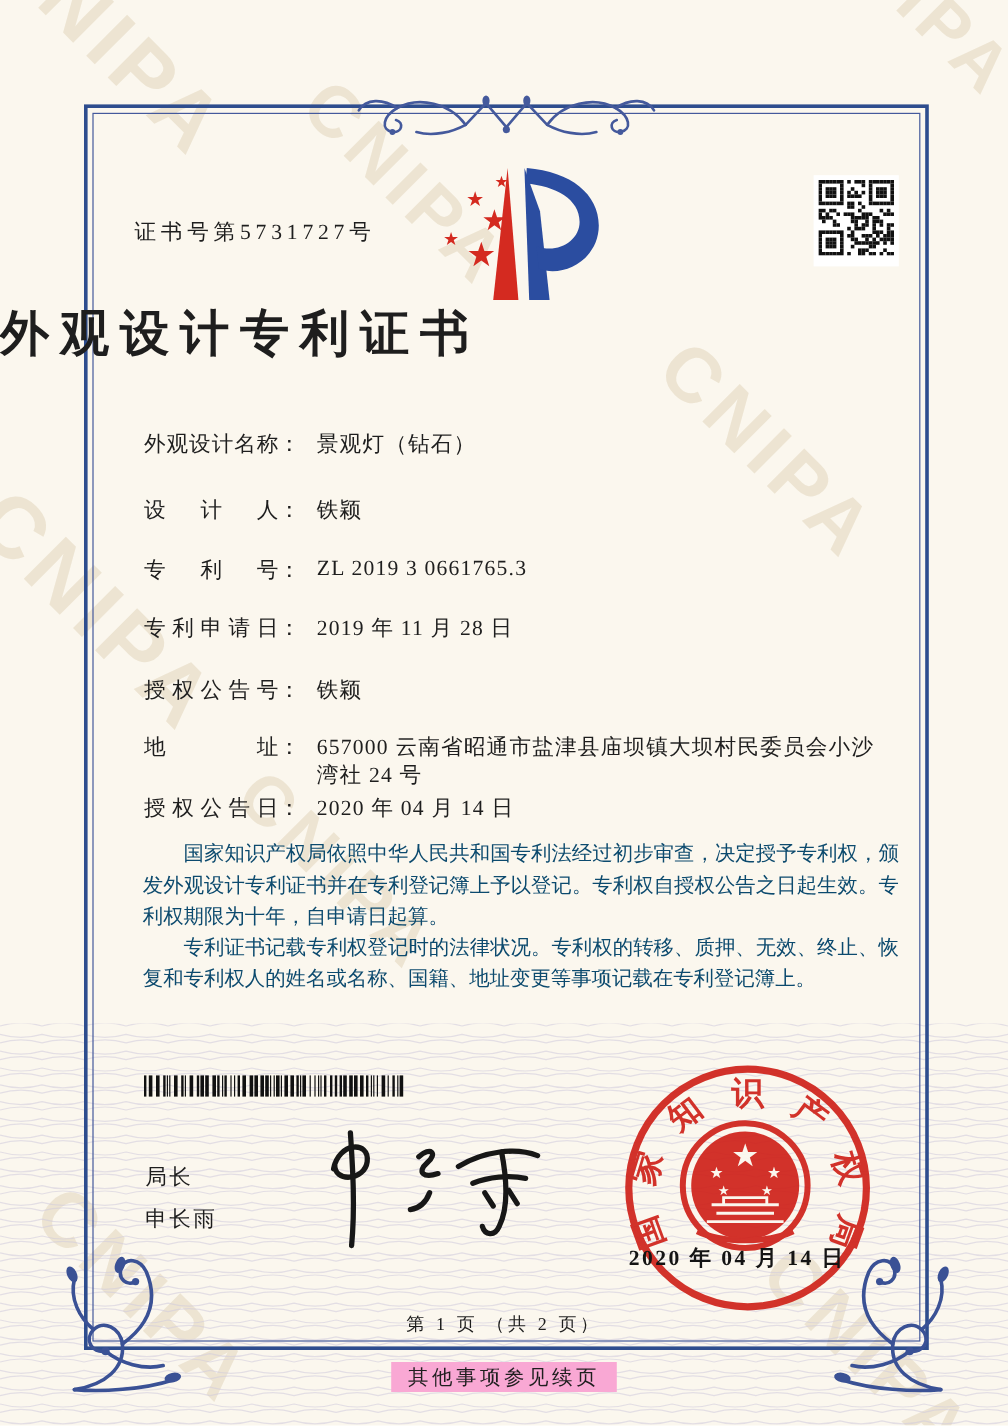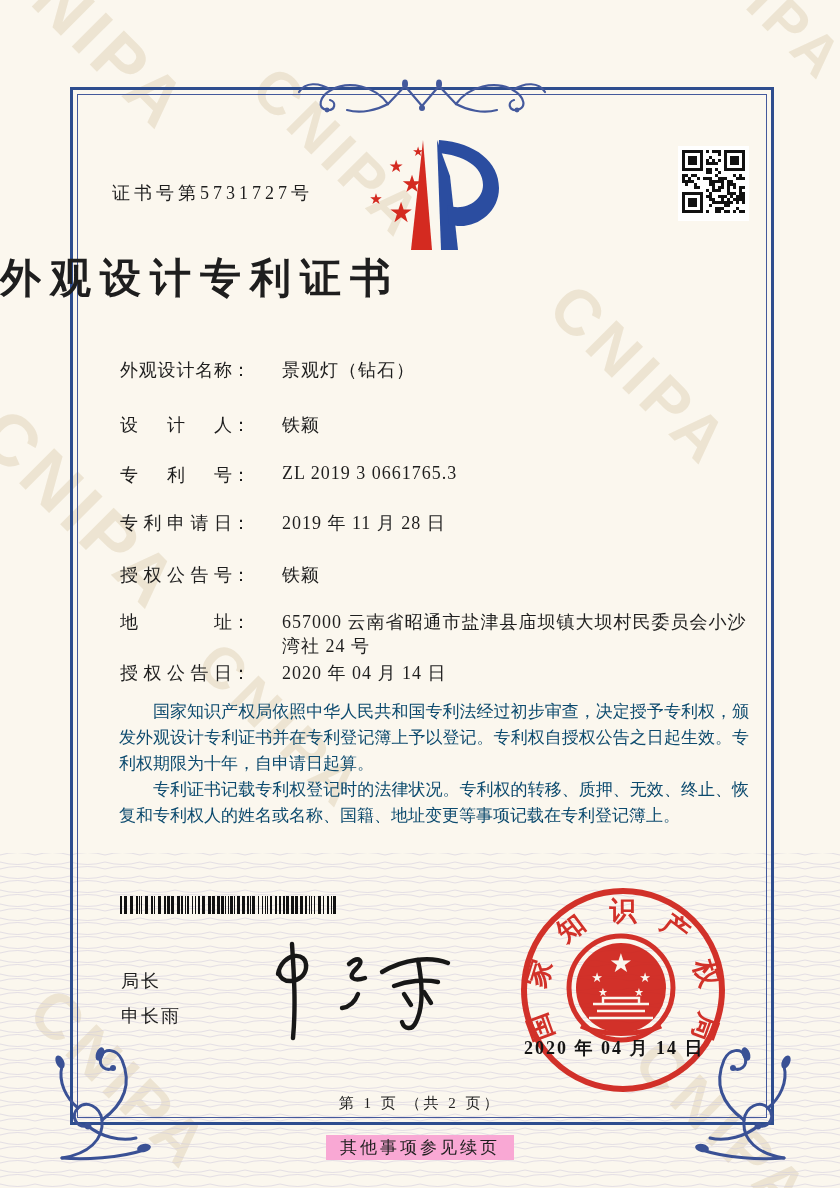--- a/index.html
+++ b/index.html
@@ -26,21 +26,21 @@
   .logo{position:absolute; left:352px; top:134px;}
   .qr-wrap{position:absolute; left:678px; top:146px; background:#ffffff; padding:4px;}
   .doc-title{
     position:absolute; left:0; top:251px; width:840px; 
     font-size:41px; font-weight:bold; letter-spacing:9px;
   }
   .fields{position:absolute; left:120px; top:352px; width:640px; font-size:18px;}
   .frow{position:absolute; left:0; white-space:nowrap;}
   .flabel{display:inline-block; width:112px; text-align:justify; text-align-last:justify; vertical-align:top;}
   .fcolon{display:inline-block; vertical-align:top;}
-  .fvalue{display:inline-block; margin-left:32px; vertical-align:top; letter-spacing:1px;}
+  .fvalue{display:inline-block; margin-left:14px; vertical-align:top; letter-spacing:1px;}
   .fvalue.wrap{white-space:normal; width:472px; line-height:24px;}
   .grant2{position:absolute; left:302px; top:0; white-space:nowrap;}
   .glabel{display:inline-block; width:100px; text-align:justify; text-align-last:justify; vertical-align:top;}
   .paras{
     position:absolute; left:119px; top:699px; width:630px;
     font-size:17px; line-height:26px; color:#0c4a6e; text-align:justify;
   }
   .paras p{margin:0; text-indent:2em;}
   .waves{position:absolute; left:0; top:853px; pointer-events:none;}
   .barcode{position:absolute; left:120px; top:896px;}

